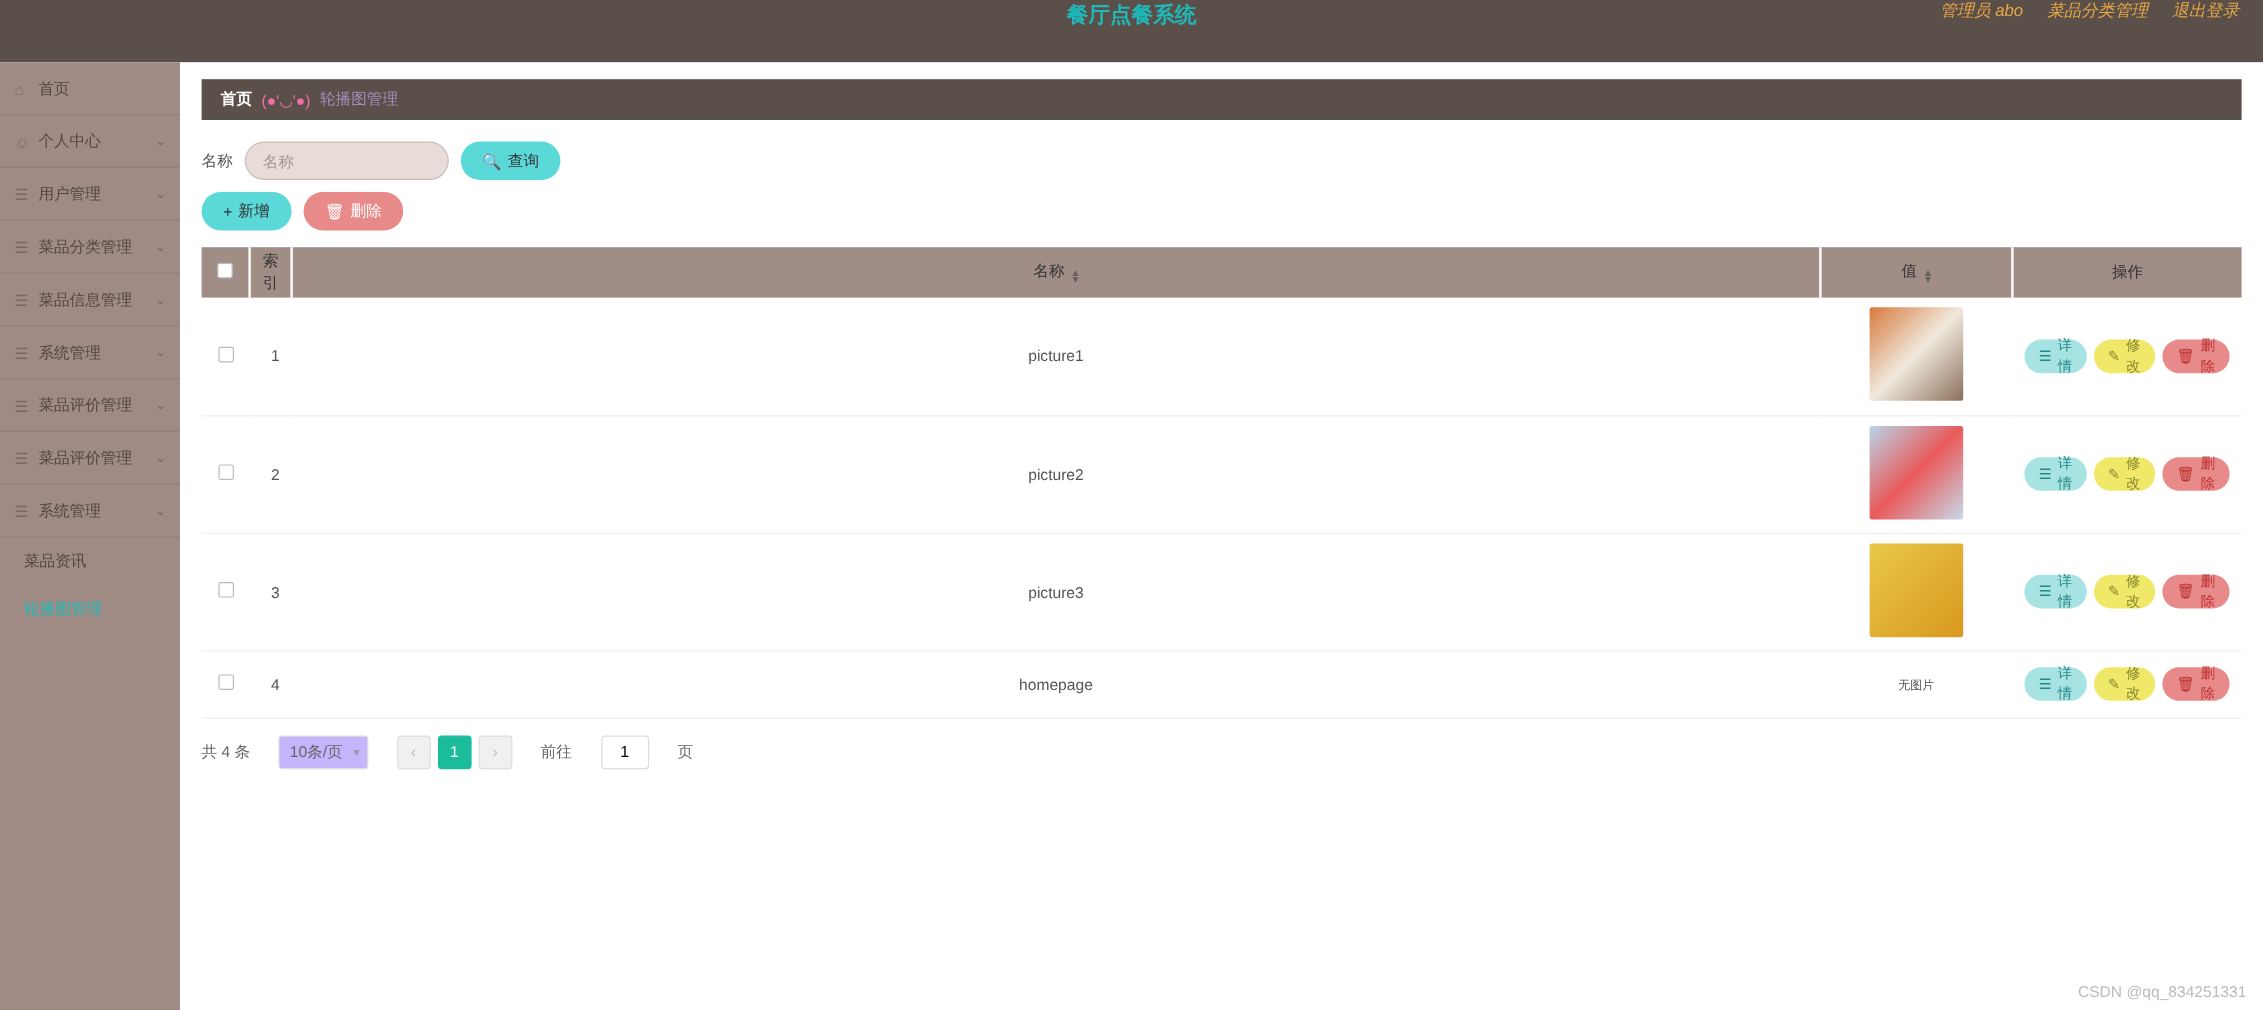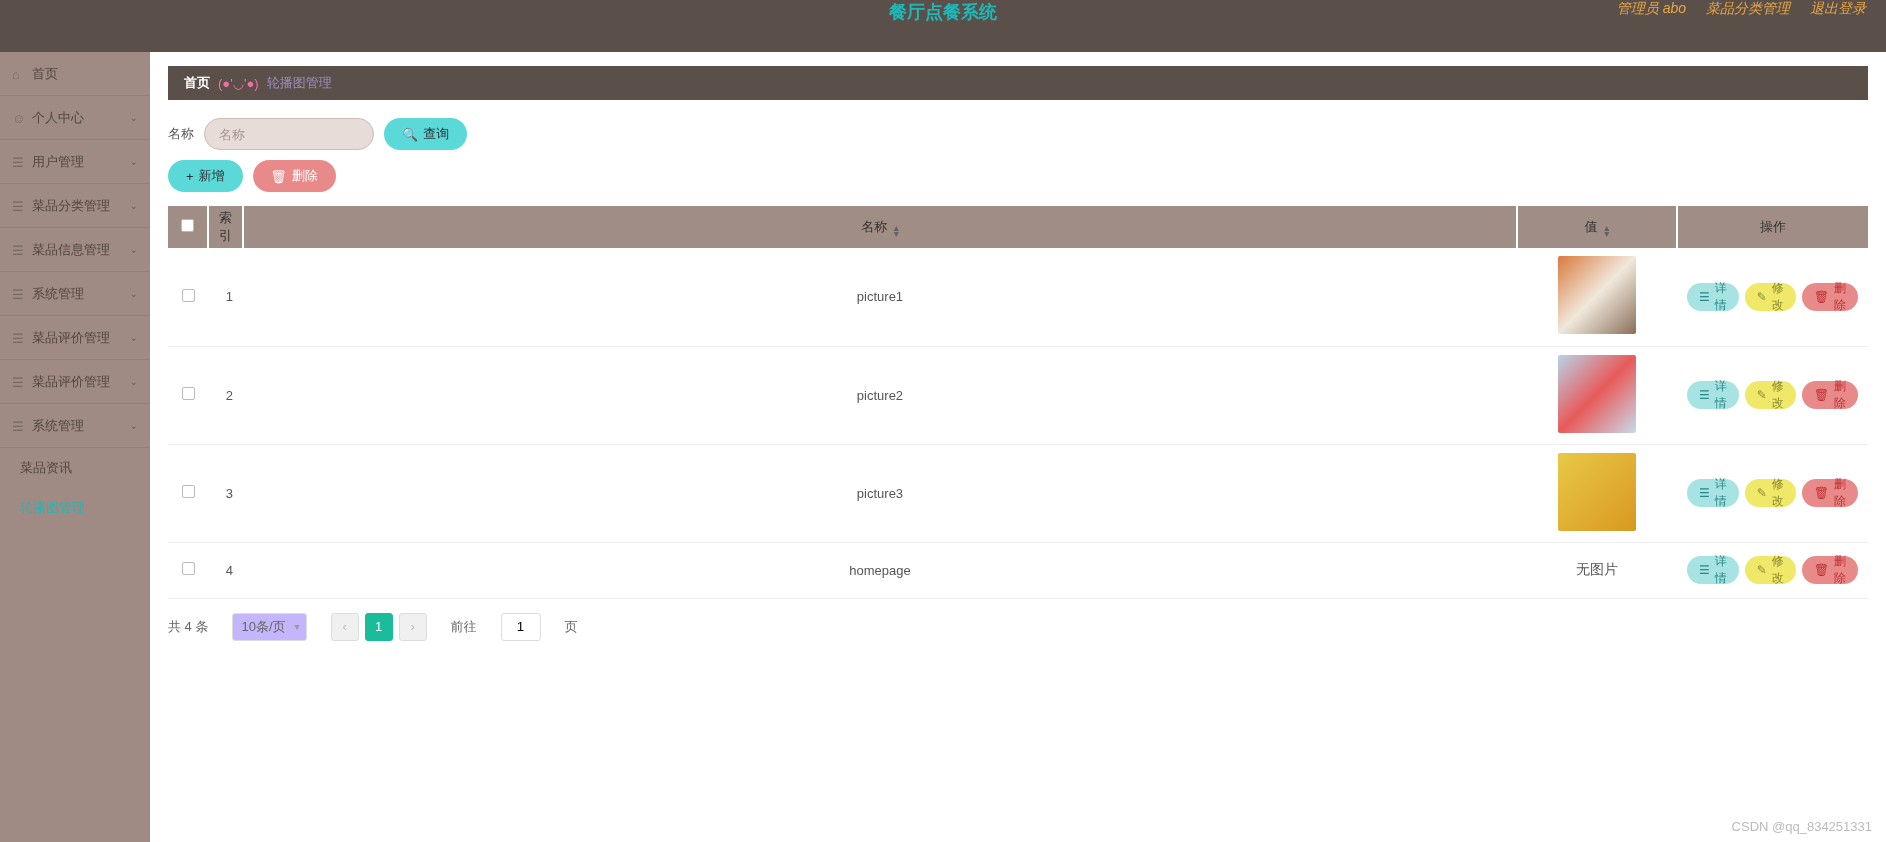--- a/index.html
+++ b/index.html
@@ -50,21 +50,21 @@
 .table .col-check { width: 40px; }
 .table .col-index { width: 23px; text-align: right; padding-left: 10px; }
 .table .col-value { width: 160px; }
 .table .col-ops { width: 184px; }
 .checkbox { width: 13px; height: 13px; border: 1px solid #bbb; background: #fff; display: inline-block; border-radius: 2px; }
 .header-checkbox { background: #fff; }
 .thumb { width: 78px; height: 78px; background: linear-gradient(135deg,#ddd,#f5f5f5); display: inline-block; border-radius: 2px; }
 .thumb.p1 { background: linear-gradient(135deg,#d97a3e,#f0e8dc,#8b6f5a); }
 .thumb.p2 { background: linear-gradient(135deg,#b8d4e8,#e85a5a,#c8daea); }
 .thumb.p3 { background: linear-gradient(135deg,#e8c848,#d99820); }
-.noimg { color: #555; font-size: 14px; }
+.noimg { color: #555; font-size: 10px; }
 .ops { display: flex; gap: 6px; justify-content: center; }
 .sort-arrows { opacity: 0.5; font-size: 10px; display: inline-flex; flex-direction: column; line-height: 6px; margin-left: 3px; }
 
 .pagination { padding: 14px 18px; display: flex; align-items: center; gap: 24px; color: #666; font-size: 13px; }
 .pagesize { border: 1px solid #ddd; border-radius: 3px; height: 28px; padding: 0 20px 0 8px; background: #c4b5fd; position: relative; display: inline-flex; align-items: center; }
 .pagesize::after { content: "▾"; position: absolute; right: 6px; font-size: 10px; color: #999; }
 .pager { display: flex; gap: 6px; }
 .pager-btn { width: 28px; height: 28px; border: 1px solid #ddd; background: #f5f5f5; border-radius: 3px; display: flex; align-items: center; justify-content: center; cursor: pointer; color: #bbb; }
 .pager-btn.active { background: #1abc9c; color: #fff; border-color: #1abc9c; }
 .pager-btn.disabled { background: #f0f0f0; cursor: not-allowed; }

